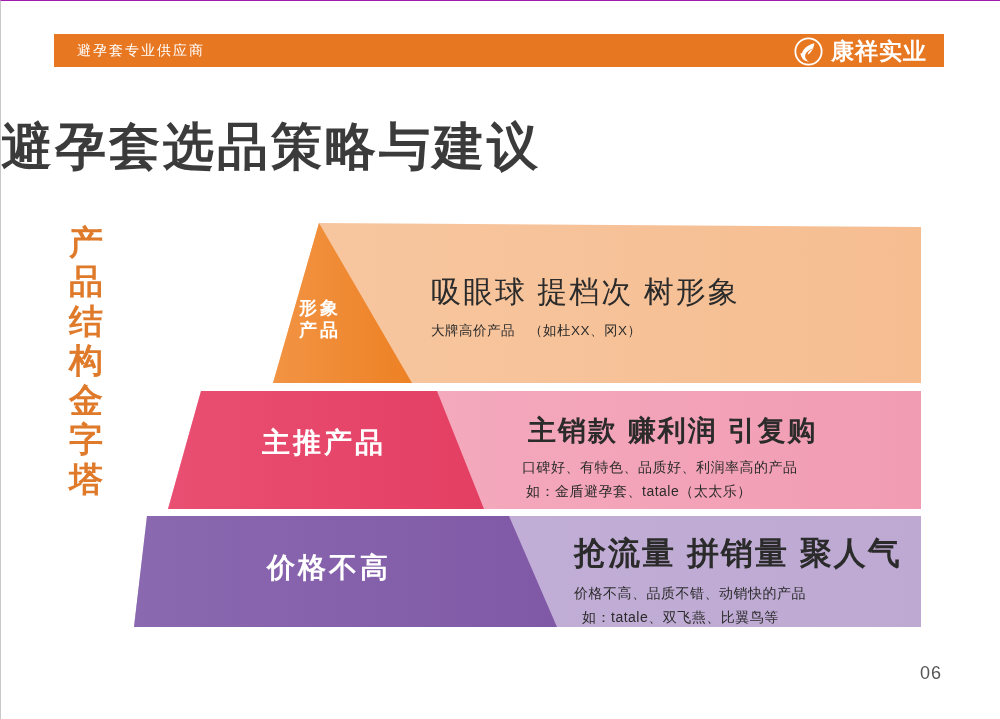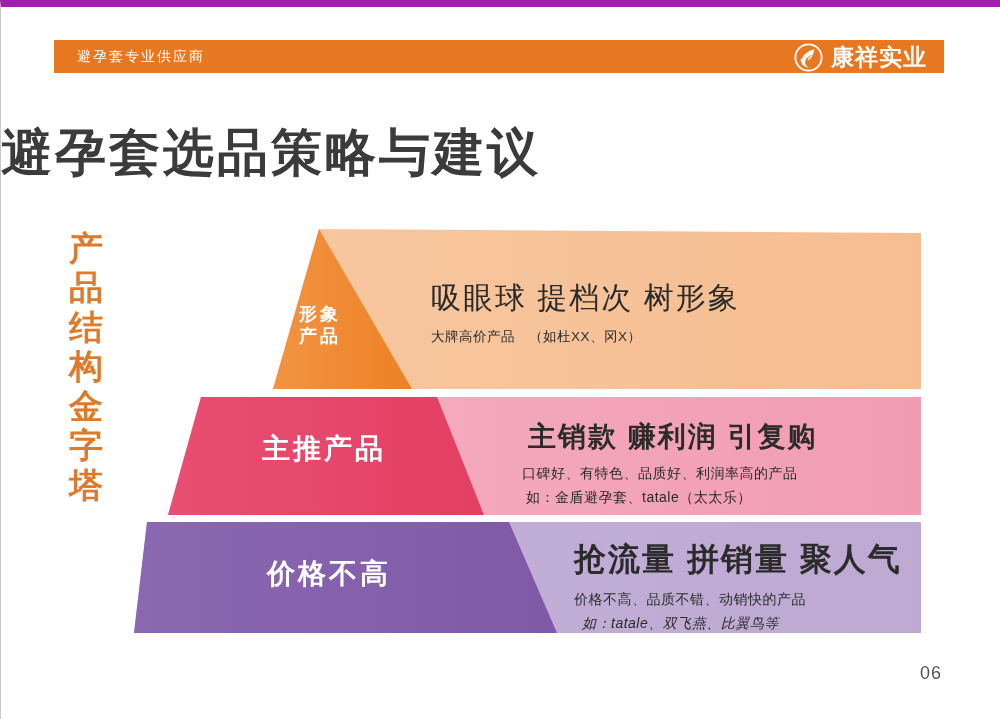--- a/index.html
+++ b/index.html
@@ -13,21 +13,21 @@
     font-family: "Liberation Sans", "DejaVu Sans", sans-serif;
     overflow: hidden;
   }
   .slide {
     position: relative;
     width: 1000px;
     height: 719px;
     background: #ffffff;
     box-sizing: border-box;
     border-left: 1px solid #c9c9c9;
-    border-top: 7px solid #a21caf;
+    border-top: 1px solid #a21caf;
     overflow: hidden;
   }
 
   
   .header-bar {
     position: absolute;
     left: 53px;
     top: 33px;
     width: 890px;
     height: 33px;
@@ -159,21 +159,21 @@
   .tier-right-text.r1 .head { font-size: 30px; font-weight: normal; }
   .tier-right-text.r1 .sub { font-size: 13.5px; }
 
   .tier-right-text.r2 { left: 521px; top: 411px; }
   .tier-right-text.r2 .head { font-size: 28px; margin-left: 6px; }
   .tier-right-text.r2 .sub { font-size: 14px; }
 
   .tier-right-text.r3 { left: 573px; top: 531px; }
   .tier-right-text.r3 .head { font-size: 32px; }
   .tier-right-text.r3 .sub { font-size: 14px; }
-  .tier-right-text.r3 .sub.second { padding-left: 8px; font-style: italic; }
+  .tier-right-text.r3 .sub.second { padding-left: 8px; }
   .tier-right-text.r2 .sub.second { padding-left: 4px; }
 
   
   .page-number {
     position: absolute;
     right: 58px;
     bottom: 35px;
     font-size: 18px;
     color: #555555;
     letter-spacing: 1px;

